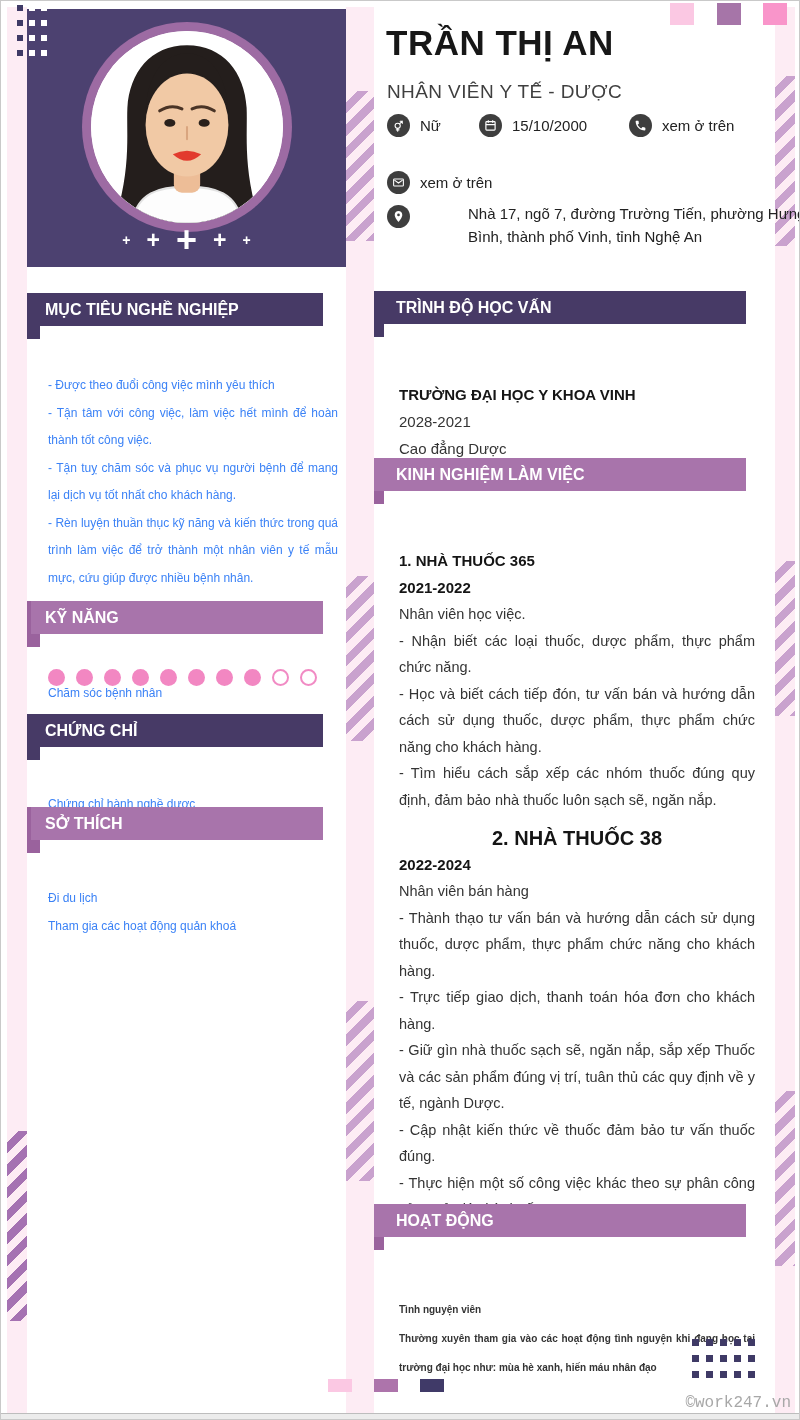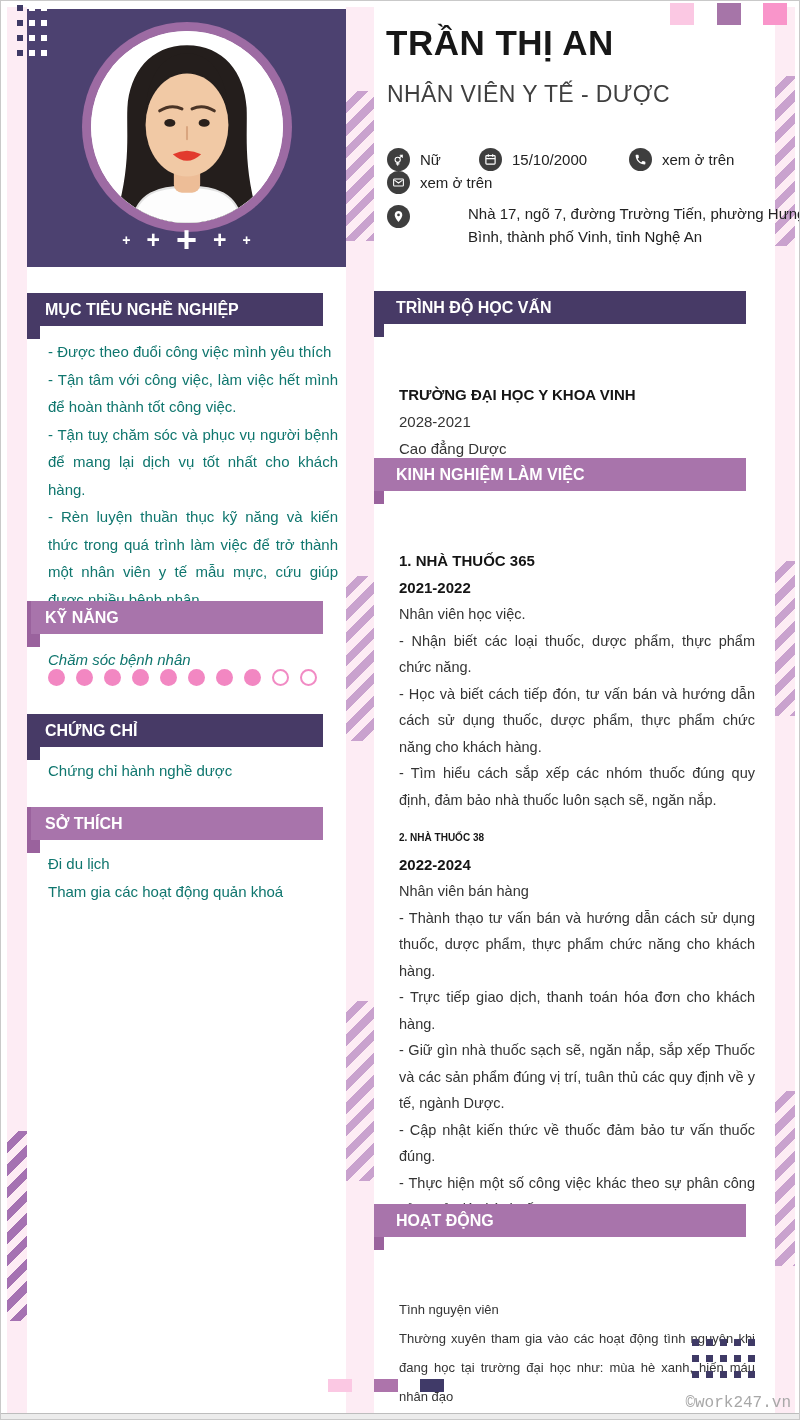--- a/index.html
+++ b/index.html
@@ -36,28 +36,28 @@
   .hdr{position:absolute;height:33px;line-height:33px;color:#fff;font-weight:700;font-size:16px;
        box-sizing:border-box;white-space:nowrap;}
   .hdr::before{content:"";position:absolute;top:0;height:46px;width:26px;z-index:-1;}
   .hdr.l{left:30px;width:292px;padding-left:14px;}
   .hdr.l::before{left:-17px;}
   .hdr.r{left:373px;width:372px;padding-left:22px;}
   .hdr.r::before{left:-16px;}
   .hdr.dark{background:#473a66;} .hdr.dark::before{background:#473a66;}
   .hdr.mauve{background:#a874ab;} .hdr.mauve::before{background:#9a629d;}
   
-  .body-l{position:absolute;left:47px;width:290px;font-size:15px;line-height:27.5px;color:#0f766e;}
+  .body-l{position:absolute;left:47px;width:290px;font-size:12px;line-height:27.5px;color:#3b82f6;margin-top:34px;}
   .body-l p{margin:0;text-align:justify;}
   .body-r{position:absolute;left:398px;width:356px;font-size:14.5px;line-height:26.5px;color:#343434;margin-top:48px;}
   .body-r p{margin:0;text-align:justify;}
   .b{font-weight:700;color:#151515;}
   
   .name{position:absolute;left:385px;top:22px;font-size:35px;font-weight:700;color:#171717;letter-spacing:.5px;}
-  .jobtitle{position:absolute;left:386px;top:80px;font-size:23px;color:#3f3f3f;letter-spacing:.4px;}
+  .jobtitle{position:absolute;left:386px;top:80px;font-size:19px;color:#3f3f3f;letter-spacing:.4px;}
   .crow{position:absolute;left:386px;display:flex;align-items:flex-start;font-size:15px;color:#222;}
   .citem{display:flex;align-items:center;gap:10px;}
   .cicon{width:23px;height:23px;min-width:23px;border-radius:50%;background:#3e3e3e;display:flex;
          align-items:center;justify-content:center;}
   .cicon svg{width:13px;height:13px;display:block;}
   
   .dots{position:absolute;left:47px;top:668px;display:flex;gap:11px;}
   .dot{width:17px;height:17px;border-radius:50%;box-sizing:border-box;}
   .dot.on{background:#f287c2;}
   .dot.off{background:#fff;border:2.5px solid #f18bc4;}
@@ -132,21 +132,21 @@
       <i></i>
       <i></i>
       <i></i>
       <i></i>
       <i></i>
   </div>
 
   <div class="name">TRẦN THỊ AN</div>
   <div class="jobtitle">NHÂN VIÊN Y TẾ - DƯỢC</div>
 
-  <div class="crow" style="top:147px;">
+  <div class="crow" style="top:113px;">
     <div class="citem" style="width:92px;">
       <span class="cicon">
         <svg viewBox="0 0 22 24">
             <g stroke="#fff" stroke-width="2" fill="none" stroke-linecap="round">
           <circle cx="9.5" cy="12.5" r="4.8"></circle>
               <path d="M9.5 17.5v5M7 20h5M13 9l5-5M18 4h-4M18 4v4"></path>
             </g>
           </svg>
       </span>
       <span>Nữ</span>
@@ -199,21 +199,21 @@
 
   <div class="hdr l dark" style="top:292px;">MỤC TIÊU NGHỀ NGHIỆP</div>
   <div class="body-l" style="top:337px;">
     <p>- Được theo đuổi công việc mình yêu thích</p>
     <p>- Tận tâm với công việc, làm việc hết mình để hoàn thành tốt công việc.</p>
     <p>- Tận tuỵ chăm sóc và phục vụ người bệnh để mang lại dịch vụ tốt nhất cho khách hàng.</p>
     <p>- Rèn luyện thuần thục kỹ năng và kiến thức trong quá trình làm việc để trở thành một nhân viên y tế mẫu mực, cứu giúp được nhiều bệnh nhân.</p>
   </div>
 
   <div class="hdr l mauve" style="top:600px;">KỸ NĂNG</div>
-  <div class="body-l" style="top:645px;font-style:italic;">Chăm sóc bệnh nhân</div>
+  <div class="body-l" style="top:645px;">Chăm sóc bệnh nhân</div>
   <div class="dots">
       <span class="dot on"></span>
       <span class="dot on"></span>
       <span class="dot on"></span>
       <span class="dot on"></span>
       <span class="dot on"></span>
       <span class="dot on"></span>
       <span class="dot on"></span>
       <span class="dot on"></span>
       <span class="dot off"></span>
@@ -241,33 +241,33 @@
   <div class="body-r" style="top:499px;">
     <div>
       <p class="b" style="text-align:left;font-size:15px;">1. NHÀ THUỐC 365</p>
       <p class="b" style="text-align:left;font-size:15px;">2021-2022</p>
       <p style="text-align:left;">Nhân viên học việc.</p>
       <p>- Nhận biết các loại thuốc, dược phẩm, thực phẩm chức năng.</p>
       <p>- Học và biết cách tiếp đón, tư vấn bán và hướng dẫn cách sử dụng thuốc, dược phẩm, thực phẩm chức năng cho khách hàng.</p>
       <p>- Tìm hiểu cách sắp xếp các nhóm thuốc đúng quy định, đảm bảo nhà thuốc luôn sạch sẽ, ngăn nắp.</p>
     </div>
     <div style="margin-top:12px;">
-      <p class="b" style="text-align:left;font-size:10px;">2. NHÀ THUỐC 38</p>
+      <p class="b" style="text-align:center;font-size:20px;">2. NHÀ THUỐC 38</p>
       <p class="b" style="text-align:left;font-size:15px;">2022-2024</p>
       <p style="text-align:left;">Nhân viên bán hàng</p>
       <p>- Thành thạo tư vấn bán và hướng dẫn cách sử dụng thuốc, dược phẩm, thực phẩm chức năng cho khách hàng.</p>
       <p>- Trực tiếp giao dịch, thanh toán hóa đơn cho khách hàng.</p>
       <p>- Giữ gìn nhà thuốc sạch sẽ, ngăn nắp, sắp xếp Thuốc và các sản phẩm đúng vị trí, tuân thủ các quy định về y tế, ngành Dược.</p>
       <p>- Cập nhật kiến thức về thuốc đảm bảo tư vấn thuốc đúng.</p>
       <p>- Thực hiện một số công việc khác theo sự phân công của quản lý nhà thuốc.</p>
     </div>
   </div>
 
   <div class="hdr r mauve" style="top:1203px;">HOẠT ĐỘNG</div>
-  <div class="body-r" style="top:1246px;font-size:13px;line-height:29px;">
+  <div class="body-r" style="top:1246px;font-size:10px;line-height:29px;font-weight:bold;">
     <p style="text-align:left;">Tình nguyện viên</p>
     <p>Thường xuyên tham gia vào các hoạt động tình nguyện khi đang học tại trường đại học như: mùa hè xanh, hiến máu nhân đạo</p>
   </div>
 
   <div class="gridBR">
     <i></i>
       <i></i>
       <i></i>
       <i></i>
       <i></i>

